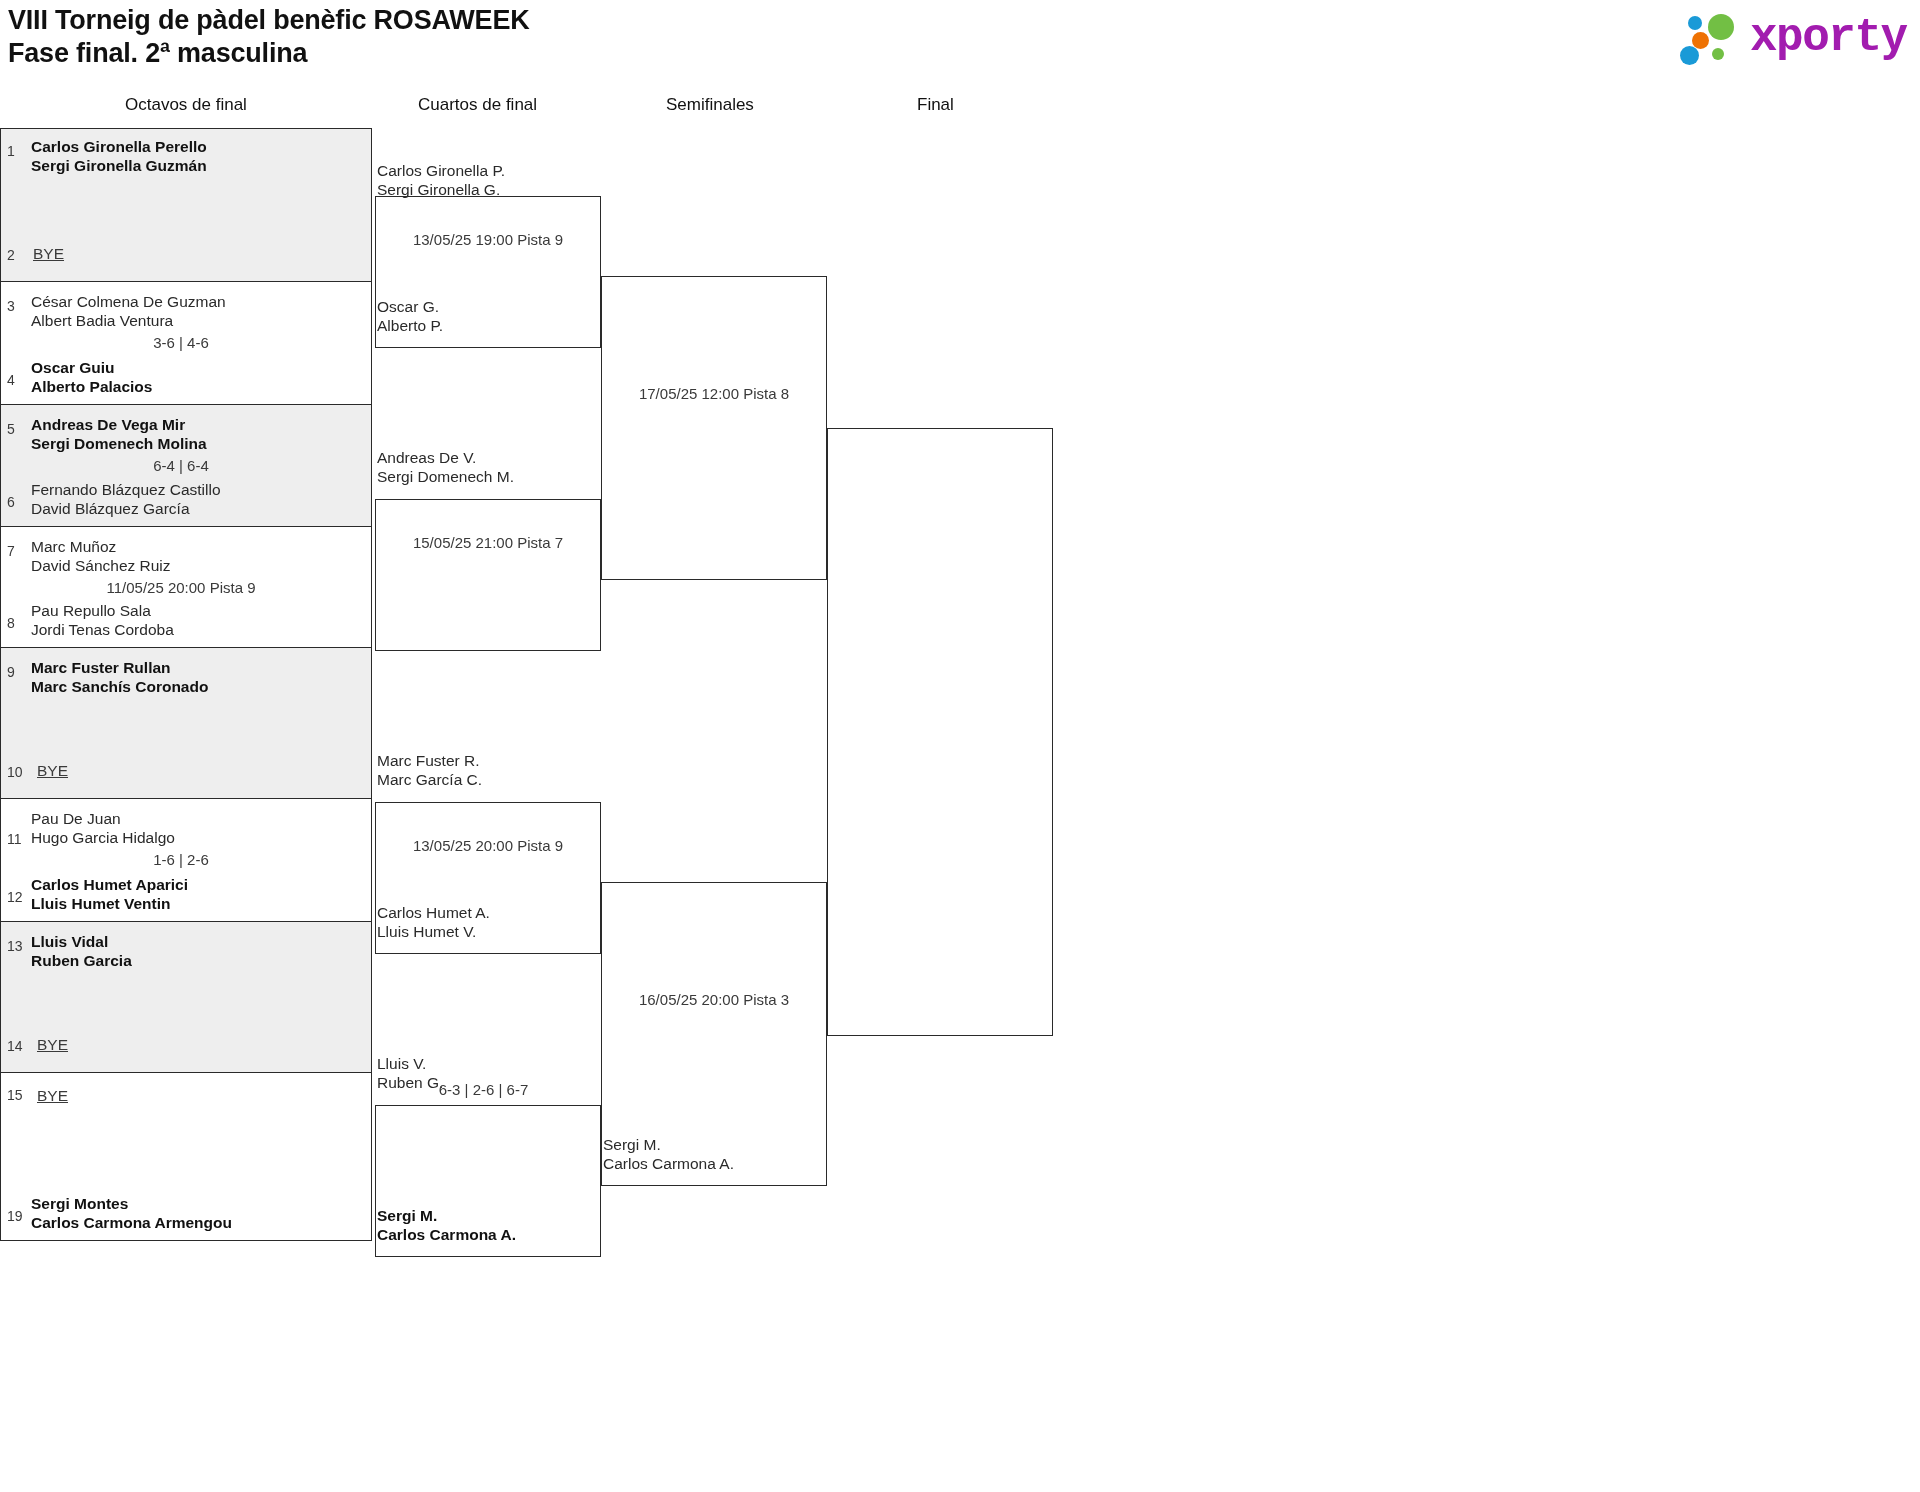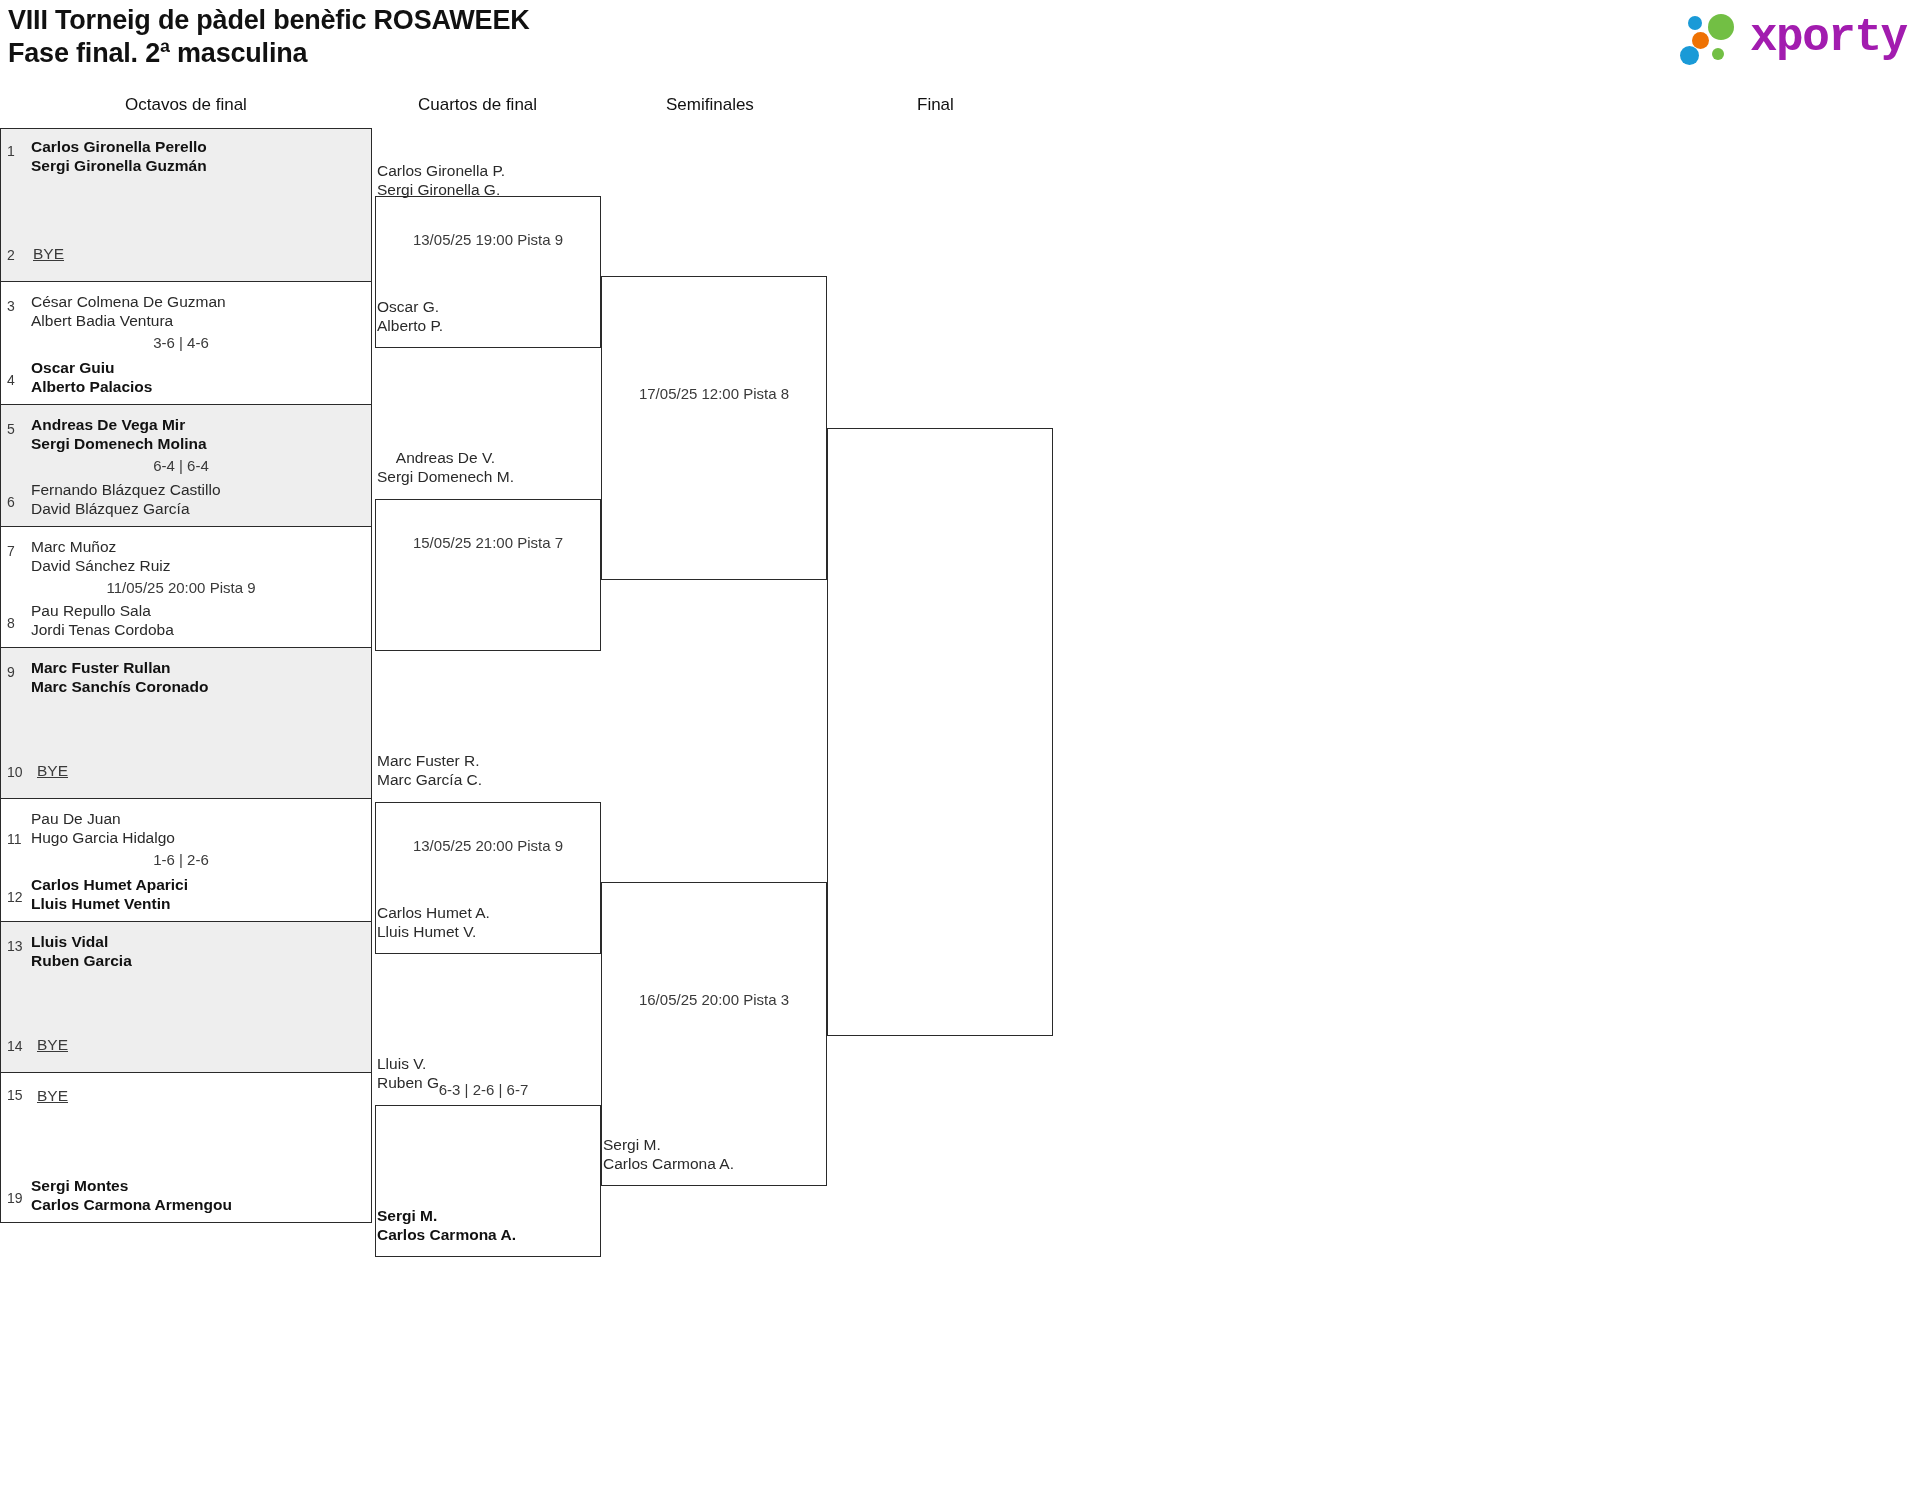--- a/index.html
+++ b/index.html
@@ -220,21 +220,21 @@
       <div class="seed top" style="top:16px;">13</div>
       <div class="names top win" style="top:10px;">
         <div>Lluis Vidal</div>
         <div>Ruben Garcia</div>
       </div>
       <div class="r1-info" style="top:66px;"></div>
       <div class="seed bot" style="bottom:18px;">14</div>
       <div class="bye-line" style="bottom:18px; left:36px;">BYE</div>
     </div>
 
-    <div class="r1-match last" style="height:151px;">
+    <div class="r1-match last" style="height:169px;">
       <div class="seed top" style="top:14px;">15</div>
       <div class="bye-line" style="top:14px; left:36px;">BYE</div>
       <div class="r1-info" style="top:66px;"></div>
       <div class="seed bot" style="bottom:16px;">19</div>
       <div class="names bot win" style="bottom:8px;">
         <div>Sergi Montes</div>
         <div>Carlos Carmona Armengou</div>
       </div>
     </div>
 
@@ -244,21 +244,21 @@
     <div>Carlos Gironella P.</div>
     <div>Sergi Gironella G.</div>
   </div>
   <div class="cbox" style="left:375px; top:196px; width:226px; height:152px;"></div>
   <div class="clabel" style="left:375px; top:231px; width:226px;">13/05/25 19:00 Pista 9</div>
   <div class="entry" style="left:377px; top:297px;">
     <div>Oscar G.</div>
     <div>Alberto P.</div>
   </div>
 
-  <div class="entry" style="left:377px; top:448px;text-align:center;">
+  <div class="entry" style="left:377px; top:448px;">
     <div>Andreas De V.</div>
     <div>Sergi Domenech M.</div>
   </div>
   <div class="cbox" style="left:375px; top:499px; width:226px; height:152px;"></div>
   <div class="clabel" style="left:375px; top:534px; width:226px;">15/05/25 21:00 Pista 7</div>
   <div class="entry" style="left:377px; top:600px;">
     <div></div>
     <div></div>
   </div>
 

